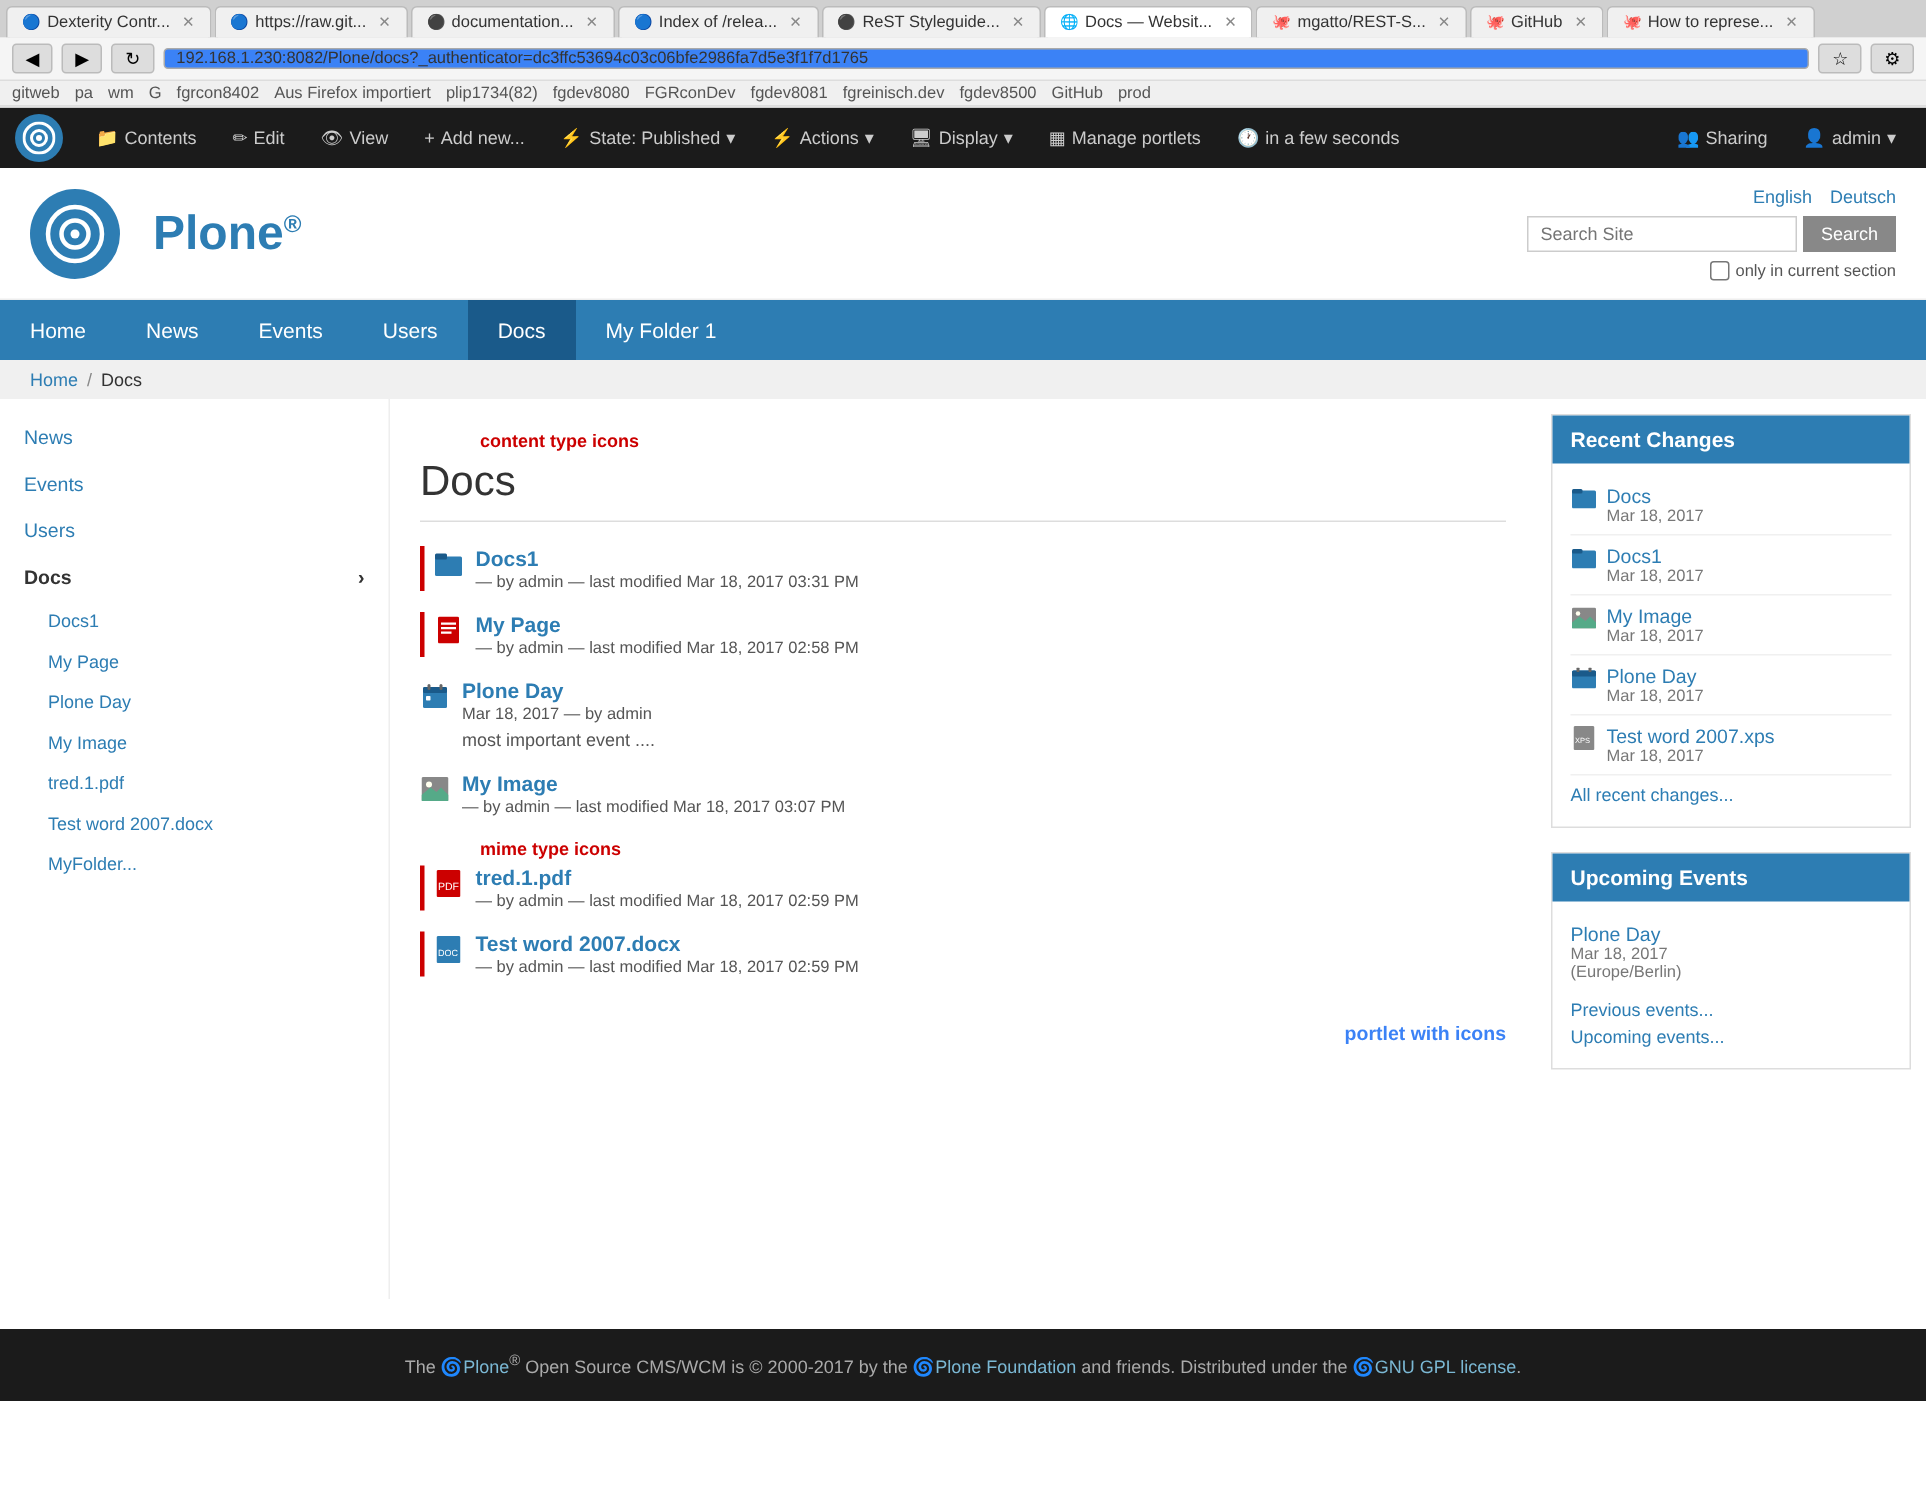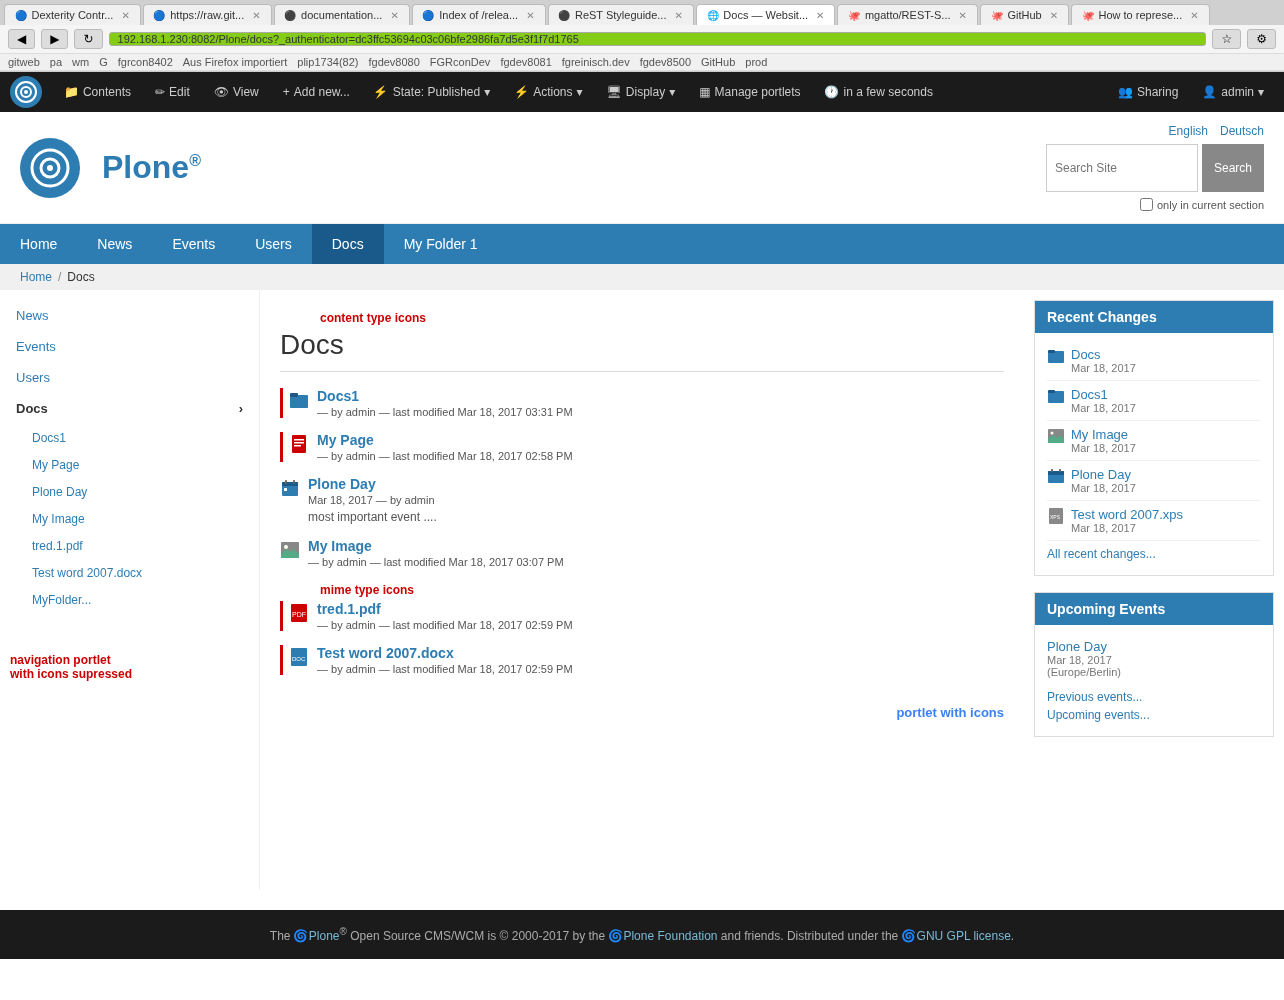--- a/index.html
+++ b/index.html
@@ -6,40 +6,40 @@
     body { font-family: Arial, sans-serif; font-size: 13px; background: #fff; color: #333; }
 
     
     .browser-chrome { background: #e8e8e8; border-bottom: 1px solid #ccc; }
     .browser-tabs { display: flex; background: #d0d0d0; padding: 4px 4px 0; gap: 2px; font-size: 11px; }
     .browser-tab { background: #f0f0f0; border: 1px solid #bbb; border-bottom: none; padding: 4px 10px; border-radius: 4px 4px 0 0; white-space: nowrap; overflow: hidden; text-overflow: ellipsis; max-width: 160px; display: flex; align-items: center; gap: 4px; }
     .browser-tab.active { background: #fff; }
     .tab-close { color: #888; font-size: 10px; cursor: pointer; margin-left: 4px; }
     .browser-nav { display: flex; align-items: center; gap: 6px; padding: 4px 8px; background: #f5f5f5; border-bottom: 1px solid #ddd; }
     .nav-btn { background: #ddd; border: 1px solid #bbb; border-radius: 3px; padding: 2px 8px; font-size: 12px; cursor: pointer; }
-    .address-bar { flex: 1; border: 1px solid #aaa; border-radius: 3px; padding: 0 8px; font-size: 11px; color: #333; background: #84cc16; }
+    .address-bar { flex: 1; border: 1px solid #aaa; border-radius: 3px; padding: 0 8px; font-size: 11px; color: #333; background: #3b82f6; }
     .bookmarks-bar { background: #f0f0f0; border-bottom: 1px solid #ddd; padding: 2px 8px; font-size: 11px; display: flex; gap: 10px; overflow: hidden; white-space: nowrap; }
     .bookmark-item { color: #555; cursor: pointer; }
 
     
     .plone-toolbar { background: #1b1b1b; display: flex; align-items: center; padding: 0 10px; height: 40px; gap: 4px; }
     .toolbar-logo { width: 32px; height: 32px; background: #2d7db3; border-radius: 50%; display: flex; align-items: center; justify-content: center; color: #fff; font-size: 14px; margin-right: 8px; }
     .toolbar-item { color: #ccc; font-size: 12px; padding: 4px 10px; display: flex; align-items: center; gap: 4px; cursor: pointer; border-radius: 3px; }
     .toolbar-sep { flex: 1; }
 
     
     .plone-header { background: #fff; padding: 12px 20px; display: flex; align-items: center; justify-content: space-between; border-bottom: 1px solid #eee; }
     .plone-logo { display: flex; align-items: center; gap: 22px; }
     .plone-logo-circle { width: 60px; height: 60px; background: #2d7db3; border-radius: 50%; display: flex; align-items: center; justify-content: center; }
     .plone-logo-text { font-size: 32px; font-weight: bold; color: #2d7db3; }
     .header-right { display: flex; flex-direction: column; align-items: flex-end; gap: 6px; }
     .lang-links { display: flex; gap: 12px; font-size: 12px; }
     .lang-link { color: #2d7db3; cursor: pointer; text-decoration: none; }
     .search-form { display: flex; gap: 4px; }
-    .search-input { border: 1px solid #ccc; padding: 16px 8px; font-size: 12px; width: 152px; }
+    .search-input { border: 1px solid #ccc; padding: 4px 8px; font-size: 12px; width: 180px; }
     .search-btn { background: #888; color: #fff; border: none; padding: 4px 12px; font-size: 12px; cursor: pointer; }
     .only-current { display: flex; align-items: center; gap: 4px; font-size: 11px; color: #555; }
 
     
     .main-nav { background: #2d7db3; display: flex; padding: 0; }
     .nav-item { color: #fff; padding: 12px 20px; font-size: 14px; cursor: pointer; text-decoration: none; }
     .nav-item.active { background: #1a5a8a; }
 
     
     .breadcrumb { background: #f0f0f0; padding: 6px 20px; font-size: 12px; display: flex; gap: 6px; align-items: center; }
@@ -283,23 +283,20 @@
         <a>tred.1.pdf</a>
       </div>
       <div class="sidebar-subitem">
         <a>Test word 2007.docx</a>
       </div>
       <div class="sidebar-subitem">
         <a>MyFolder...</a>
       </div>
     </div>
 
-    <div style="margin-top:30px; padding:10px; color:#c00; font-weight:bold; font-size:12px;">
-      navigation portlet<br>with icons supressed
-    </div>
   </div>
 
   <div class="content-area">
 
     <div style="position:relative; margin-bottom:4px;">
       <span style="color:#c00; font-weight:bold; font-size:12px; margin-left:40px;">content type icons</span>
     </div>
 
     <h1 class="content-title">Docs</h1>
 

